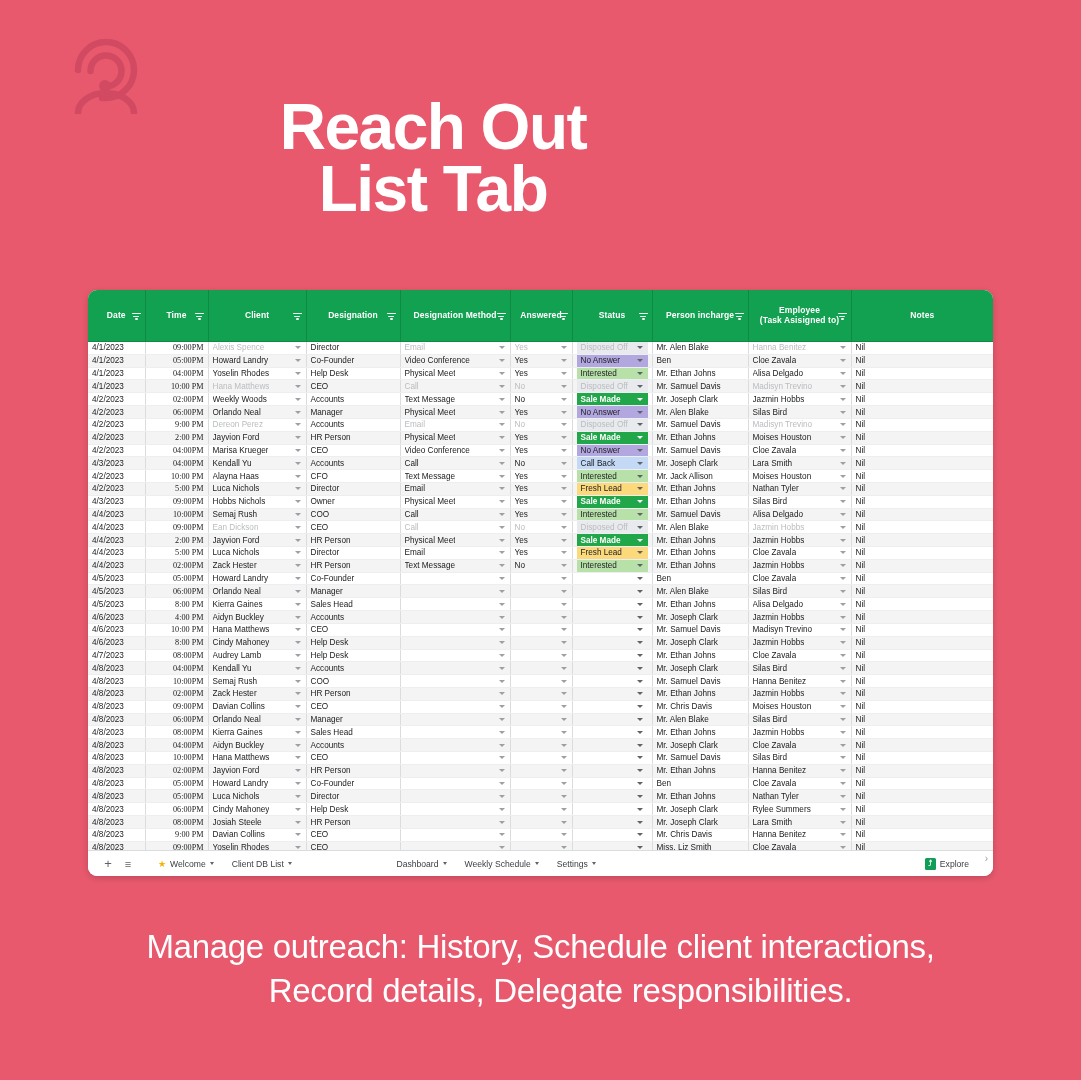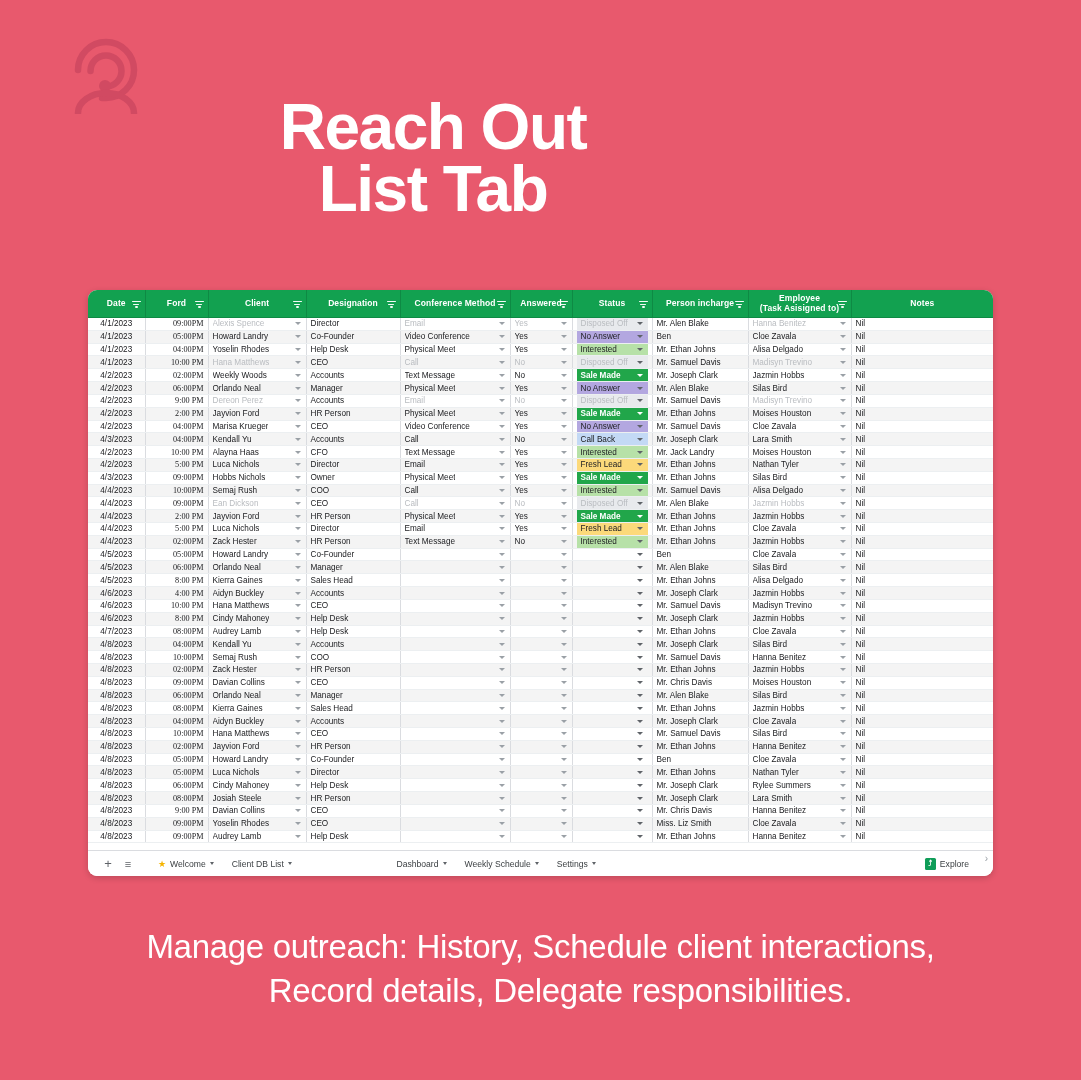--- a/index.html
+++ b/index.html
@@ -40,21 +40,21 @@
   table.grid thead th {
     background: #12a150;
     color: #ffffff;
     font-size: 8.5px;
     font-weight: 700;
     height: 25px;
     text-align: center;
     border-right: 1px solid #0e8a44;
     border-bottom: 1px solid #0e8a44;
     position: relative;
-    padding: 4px 2px;
+    padding: 16px 2px;
     line-height: 1.12;
     letter-spacing: .1px;
     vertical-align: middle;
   }
   table.grid thead th:last-child { border-right: none; }
   .filt {
     position: absolute; right: 4px; top: 50%; transform: translateY(-50%);
     width: 9px; height: 8px; opacity: .95;
   }
   .filt i { display:block; background:#fff; height:1.4px; margin:1.3px auto 0; border-radius:1px; }
@@ -71,21 +71,21 @@
     padding: 0 4px;
     white-space: nowrap;
     overflow: hidden;
     position: relative;
     vertical-align: middle;
   }
   table.grid tbody td:last-child { border-right: none; }
   tbody tr:nth-child(even) td { background: #f4f4f4; }
   tbody tr:nth-child(odd)  td { background: #ffffff; }
 
-  td.c-date { text-align: center; padding-right: 8px; }
+  td.c-date { text-align: left; padding-right: 8px; }
   td.c-time { text-align: right; padding-right: 8px; font-family: Liberation Serif, serif; }
 
   
   tr.faded td, tr.faded td .cell-txt { color: #b9bcc0; }
   tr.faded td.c-notes { color: #202124; }
 
   
   .cv { display: flex; align-items: center; justify-content: space-between; height: 100%; gap: 3px; }
   .cv .cell-txt { overflow: hidden; text-overflow: clip; white-space: nowrap; }
   .caret {
@@ -191,36 +191,36 @@
           <col style="width:103px">
             <col style="width:142px">
         </colgroup>
         <thead>
           <tr>
             <th><span>Date</span><span class="filt">
                   <i></i>
                   <i></i>
                   <i></i>
                 </span></th>
-            <th><span>Ford</span><span class="filt">
+            <th><span>Time</span><span class="filt">
                   <i></i>
                   <i></i>
                   <i></i>
                 </span></th>
             <th><span>Client</span><span class="filt">
                   <i></i>
                   <i></i>
                   <i></i>
                 </span></th>
             <th><span>Designation</span><span class="filt">
                   <i></i>
                   <i></i>
                   <i></i>
                 </span></th>
-            <th><span>Conference Method</span><span class="filt">
+            <th><span>Designation Method</span><span class="filt">
                   <i></i>
                   <i></i>
                   <i></i>
                 </span></th>
             <th><span>Answered</span><span class="filt">
                   <i></i>
                   <i></i>
                   <i></i>
                 </span></th>
             <th><span>Status</span><span class="filt">
@@ -637,21 +637,21 @@
                   <span class="cell-txt">Yes</span>
                   <span class="caret"></span>
                 </div>
               </td>
               <td class="c-status">
                 <div class="chip" style="background: rgb(183, 225, 168); color: rgb(32, 33, 36);">
                   <span class="cell-txt">Interested</span>
                   <span class="caret"></span>
                 </div>
               </td>
-              <td class="c-person">Mr. Jack Landry</td>
+              <td class="c-person">Mr. Jack Allison</td>
               <td class="c-employee">
                 <div class="cv">
                   <span class="cell-txt">Moises Houston</span>
                   <span class="caret"></span>
                 </div>
               </td>
               <td class="c-notes">Nil</td>
             </tr>
             <tr>
               <td class="c-date">4/2/2023</td>

